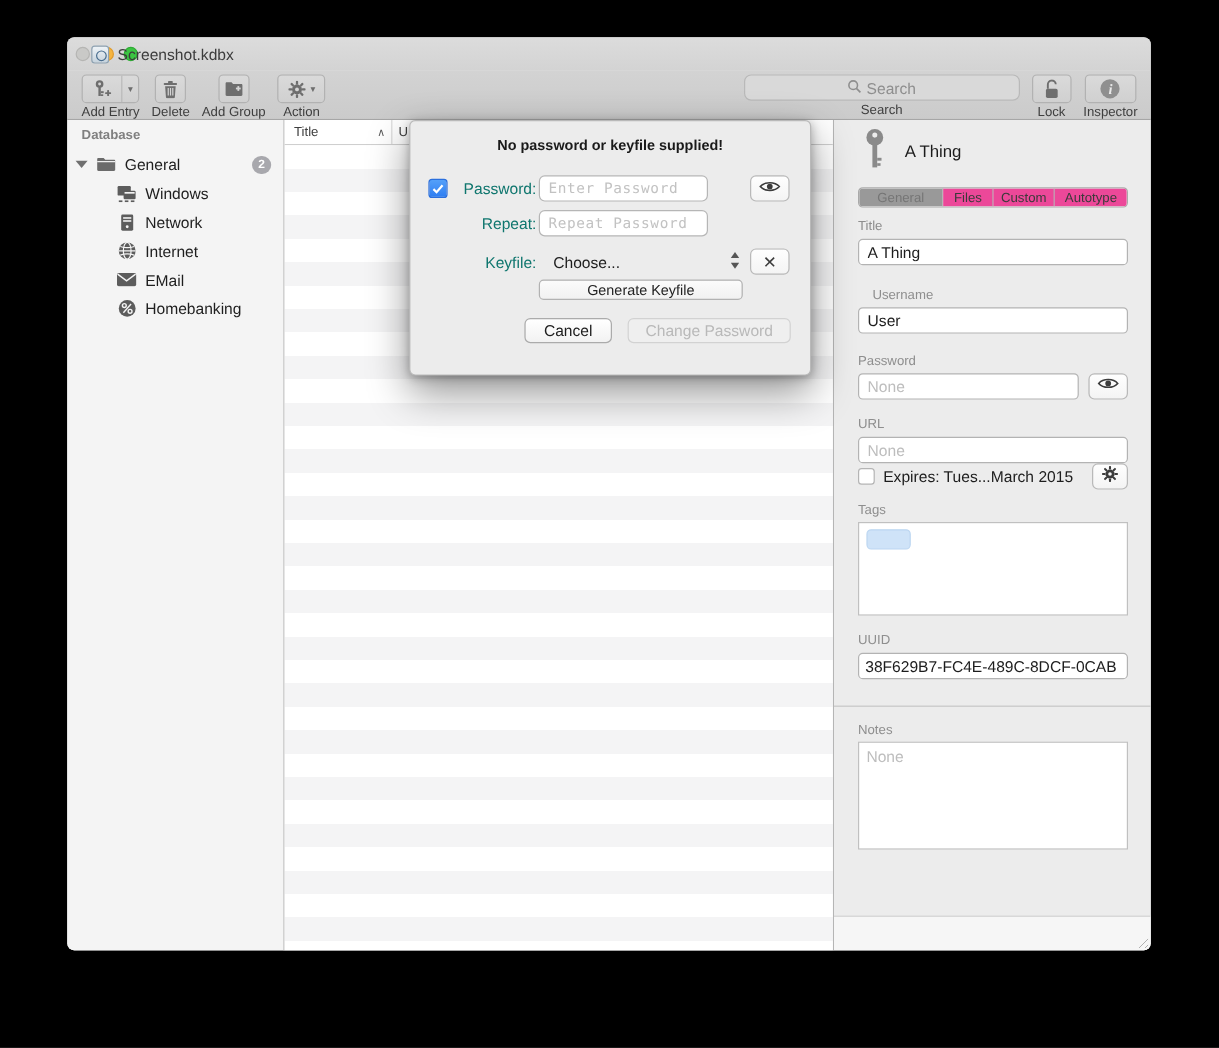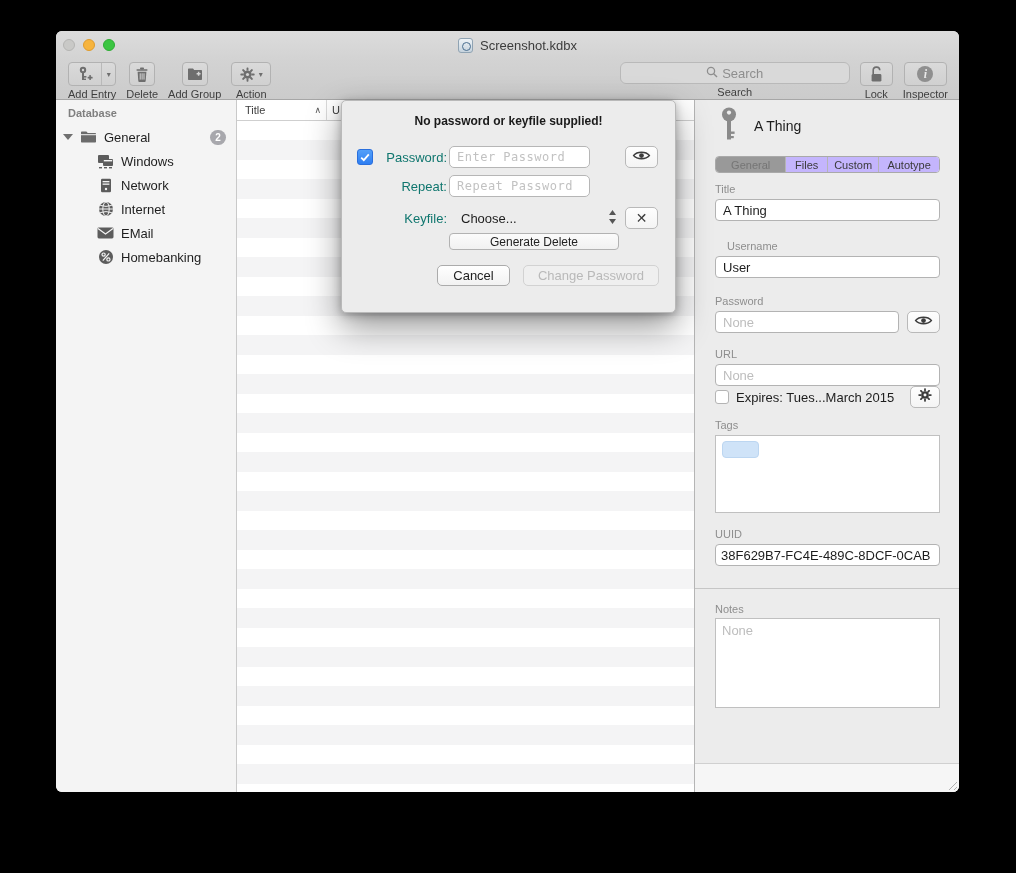--- a/index.html
+++ b/index.html
@@ -14,21 +14,21 @@
 
   
   .titlebar { position:relative; height:28px;
               background:linear-gradient(180deg,#dcdcdc,#d3d3d3); }
   .traffic { position:absolute; left:7px; top:8px; display:flex; gap:8px; }
   .tl { width:12px; height:12px; border-radius:50%; display:inline-block; }
   .tl.close { background:#c9c9c7; border:1px solid #b5b5b3; }
   .tl.min   { background:#f6b43e; border:1px solid #df9b2d; }
   .tl.zoom  { background:#3bc542; border:1px solid #2eac34; }
   .title-wrap { position:absolute; left:0; right:0; top:0; height:28px;
-                display:flex; align-items:center; justify-content:center; gap:7px;padding-left:20px; }
+                display:flex; align-items:center; justify-content:flex-start; gap:7px;padding-left:20px; }
   .doc-icon { width:15px; height:15px; border-radius:3px;
               background:linear-gradient(180deg,#eef3f7,#c6d3dd);
               border:1px solid #8fa3b3; position:relative; }
   .doc-icon::after { content:""; position:absolute; left:3px; top:3px; width:7px; height:7px;
               border:1.5px solid #4a6e8f; border-radius:50%; }
   .win-title { font-size:13px; color:#3c3c3c; }
 
   .toolbar { height:41px; background:linear-gradient(180deg,#d3d3d3,#cbcbcb);
              border-bottom:1px solid #a6a6a6; display:flex; align-items:flex-start;
              padding:3px 11px 0 12px; gap:10px; }
@@ -85,21 +85,21 @@
 
   
   .inspector { flex:1; background:#ececec; position:relative; padding:0 19px 0 20px;
                display:flex; flex-direction:column; overflow:hidden; }
   .insp-header { display:flex; align-items:center; margin-top:9px; height:34px; gap:14px; }
   .insp-key { color:#8a8a8a; margin-left:3px; }
   .insp-title { font-size:14px; color:#1c1c1c; }
   .tabs { display:flex; margin-top:13px; height:17px; border:1px solid #a9a9a9;
           border-radius:4px; overflow:hidden; background:#fff; }
   .tab { flex:1; display:flex; align-items:center; justify-content:center; font-size:11px;
-         color:#3a3a3a; border-right:1px solid #b5b5b5; background:#c4b5fd; }
+         color:#3a3a3a; border-right:1px solid #b5b5b5; background:#ec4899; }
   .tab:last-child { border-right:none; }
   .tab.selected { background:#999; color:#757575; }
   .tab.t-general { flex:1.45; } .tab.t-files { flex:0.85; }
   .tab.t-custom { flex:1.05; } .tab.t-autotype { flex:1.25; }
 
   .f-label { font-size:11px; color:#8e8e8e; }
   .mt-title { margin-top:10px; } .mt-user { margin-top:19px;margin-left:12px; } .mt-pass { margin-top:17px; }
   .mt-url { margin-top:15px; } .mt-tags { margin-top:11px; } .mt-uuid { margin-top:15px; }
   .mt-notes { margin-top:14px; }
   .field { width:100%; height:22px; border:1px solid #b3b3b3; border-radius:4px;
@@ -519,21 +519,21 @@
           <svg width="9" height="16" viewBox="0 0 9 16">
               <polygon points="4.5,1 8,6 1,6" fill="#555"></polygon>
               <polygon points="4.5,15 8,10 1,10" fill="#555"></polygon>
             </svg>
         </span>
         <div class="dlg-sidebtn">
           <span>✕</span>
         </div>
       </div>
 
-      <div class="genkey-btn">Generate Delete</div>
+      <div class="genkey-btn">Generate Keyfile</div>
 
       <div class="dlg-actions">
         <div class="btn btn-cancel">Cancel</div>
         <div class="btn btn-change">Change Password</div>
       </div>
     </div>
 
   </div>
 </div>
 

